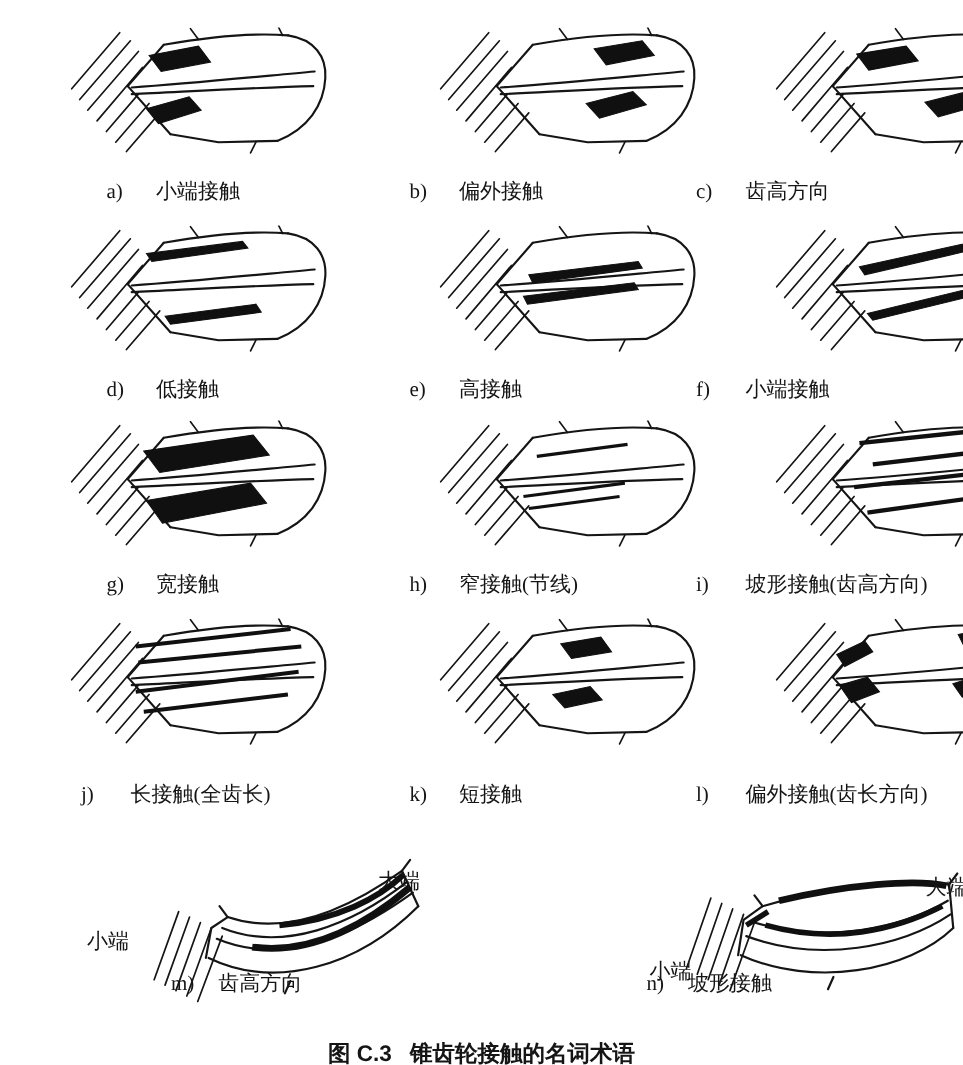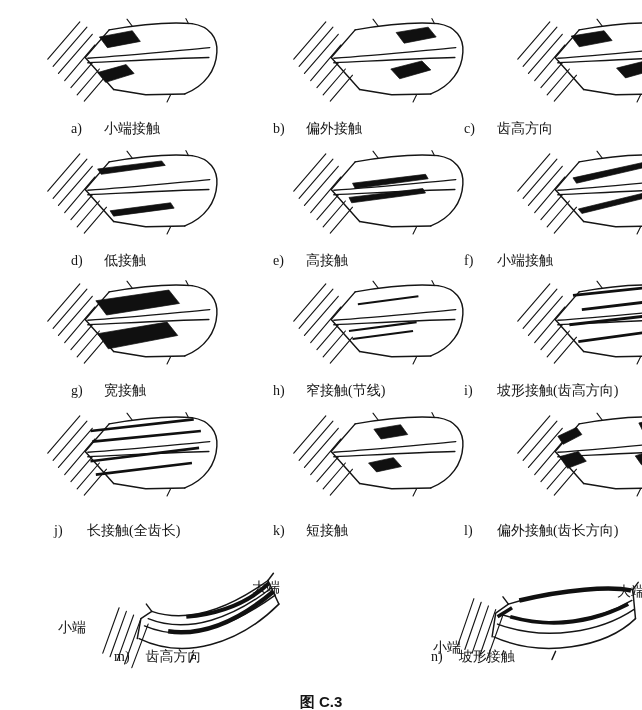--- a/index.html
+++ b/index.html
@@ -317,15 +317,16 @@
       <span class="endlbl n-large">大端</span>
       <figcaption class="bigcap n-cap">
         <span class="letter">n)</span>
         <span class="term">坡形接触</span>
       </figcaption>
     </figure>
   </div>
 
   <div class="figcaption">
     <span>图 C.3</span>
+    <span>锥齿轮接触的名词术语</span>
   </div>
 
 </div>
 
 </body></html>

